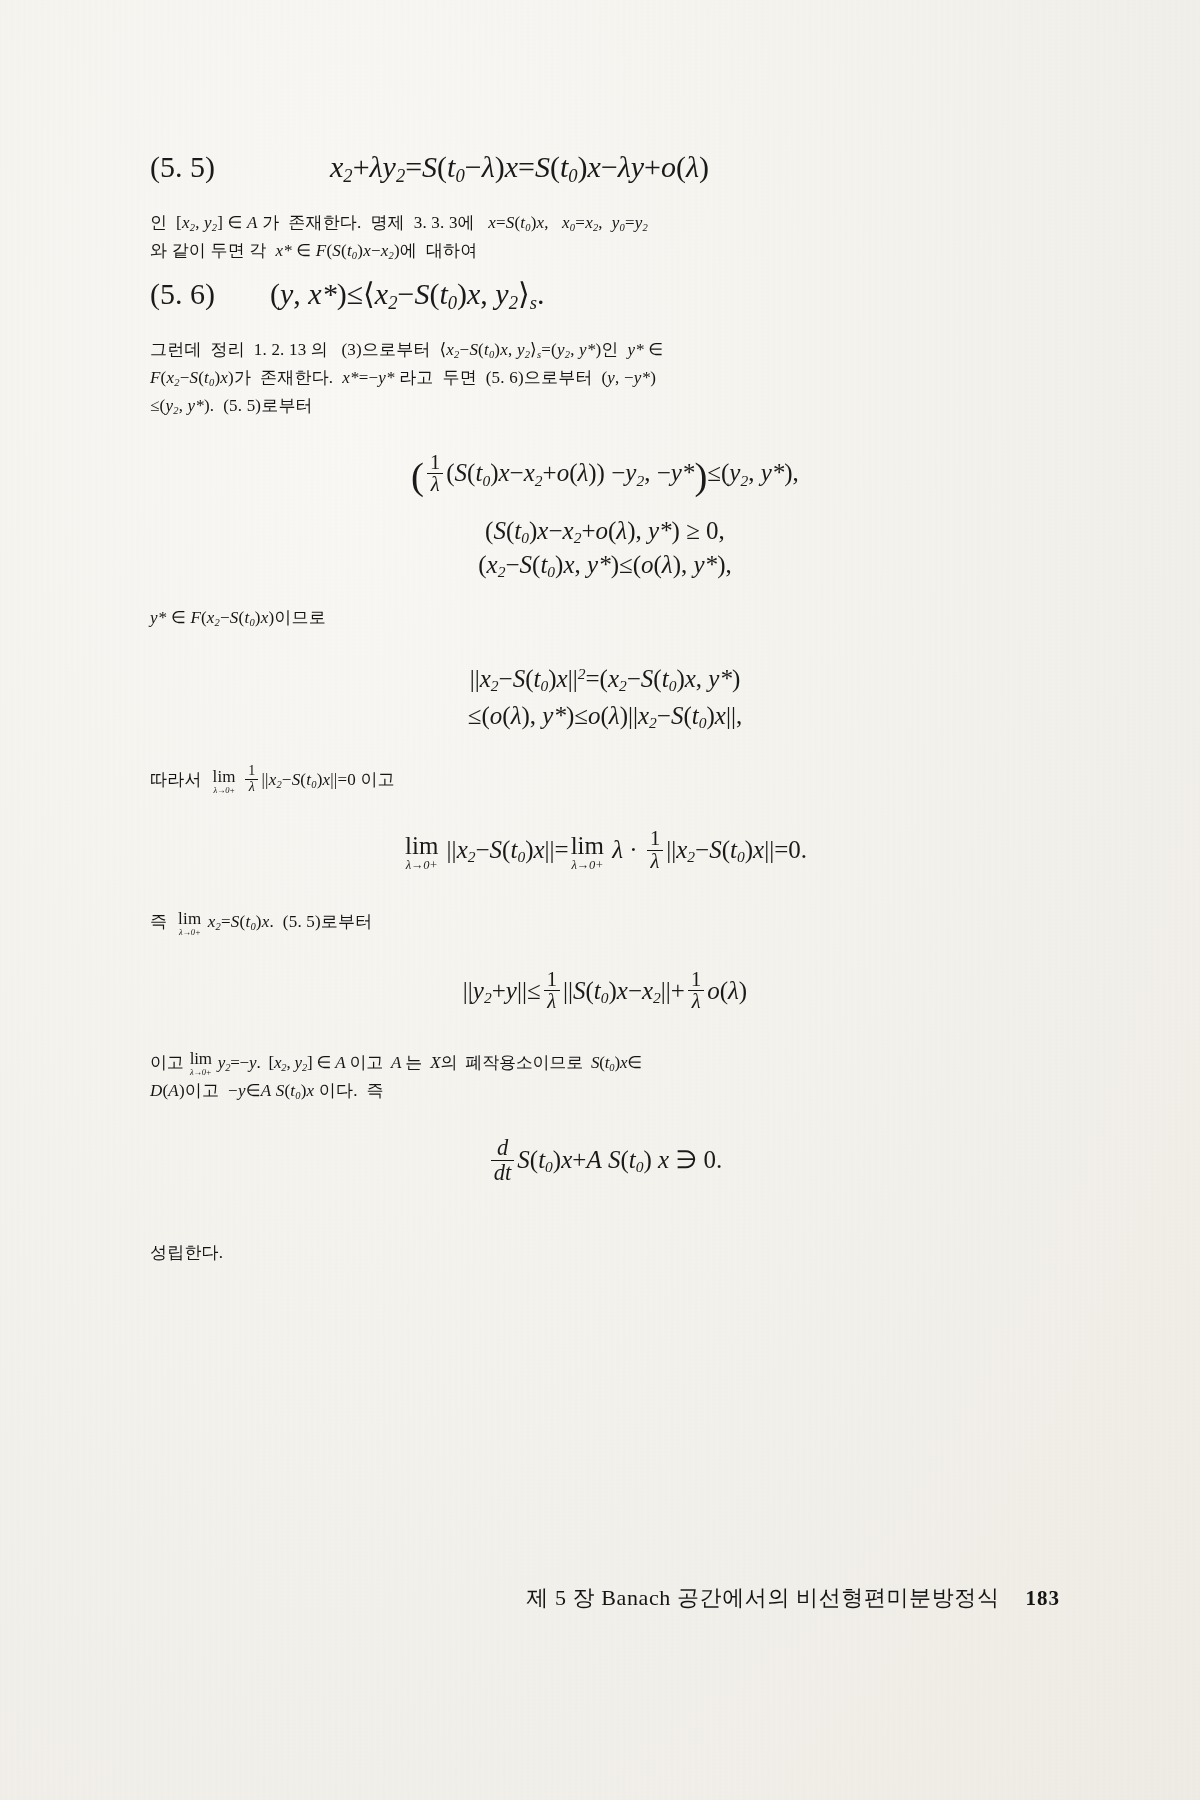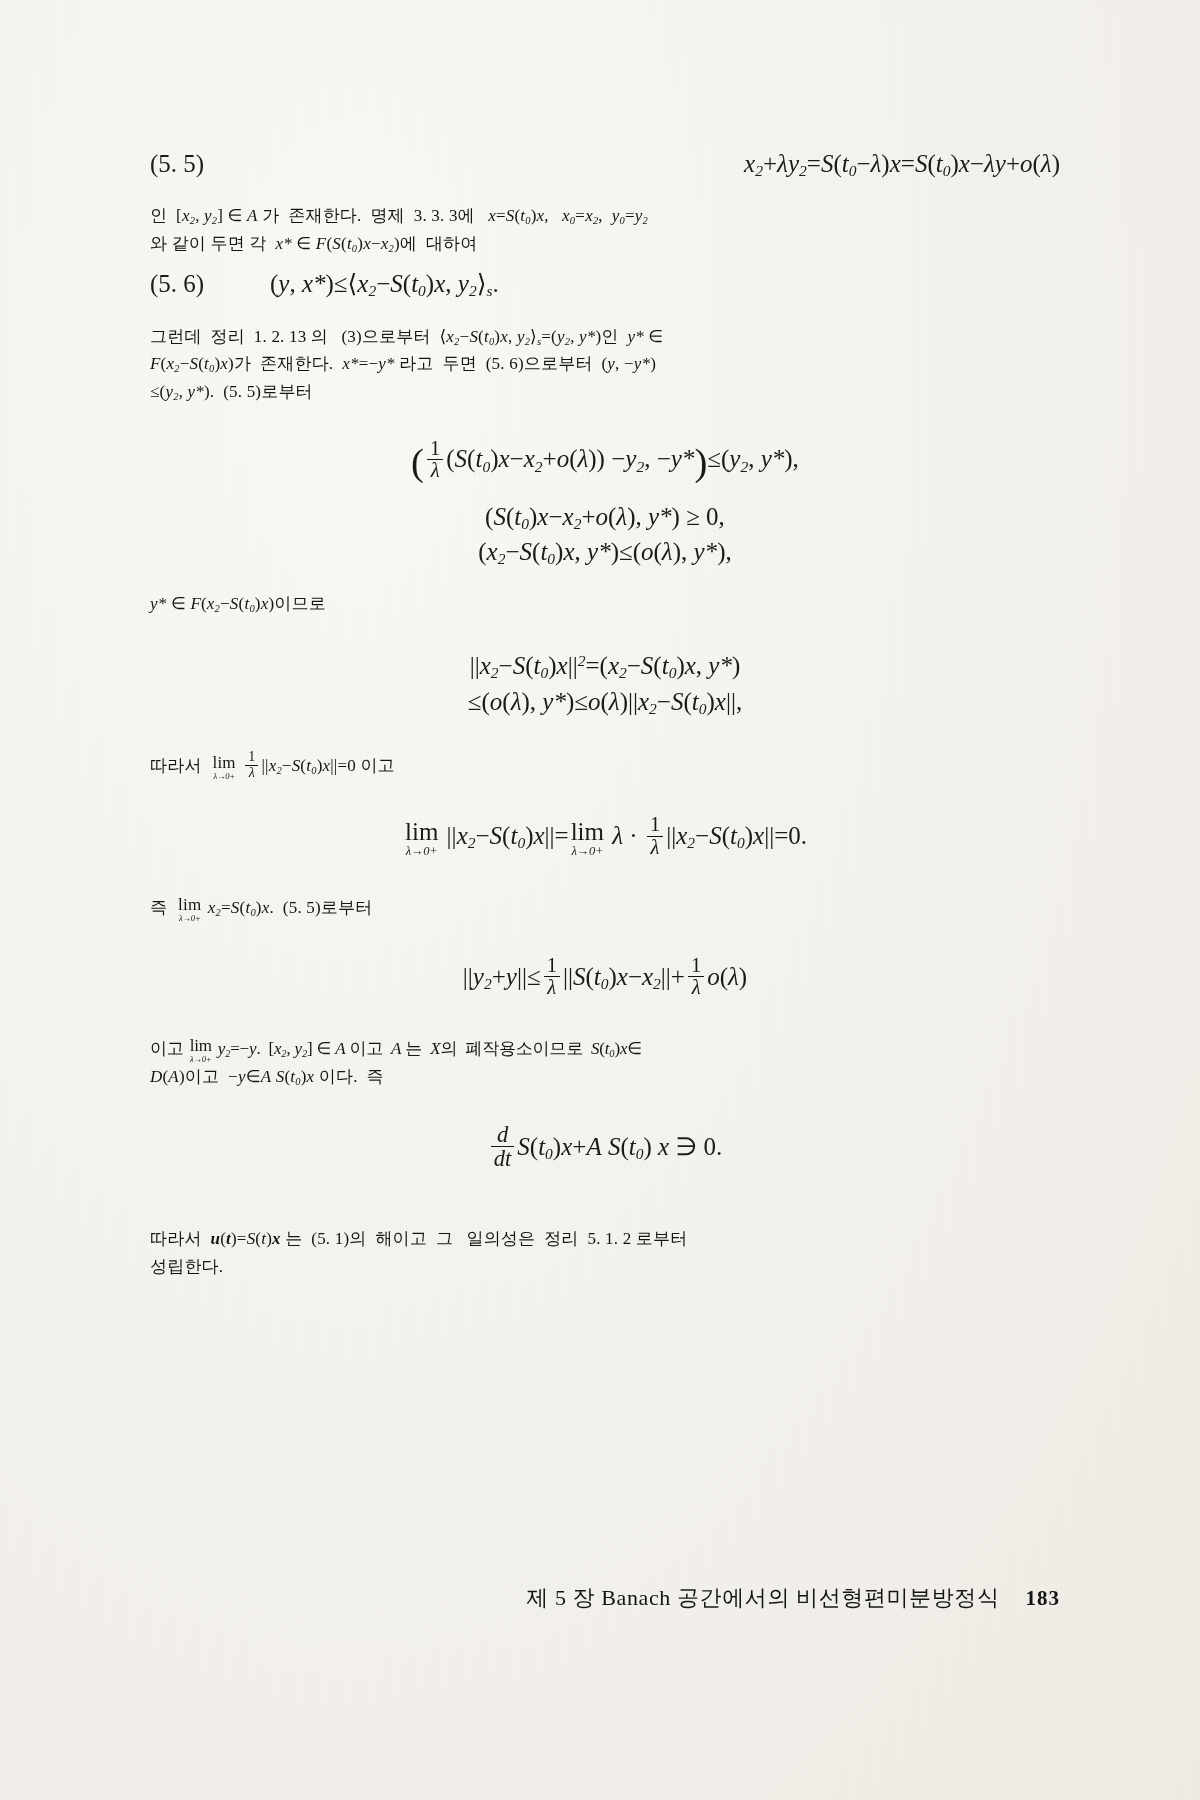--- a/index.html
+++ b/index.html
@@ -42,31 +42,31 @@
   .line {
     font-size: 17px;
     line-height: 1.62;
     letter-spacing: 0.2px;
     color: #141414;
     white-space: nowrap;
   }
   .eqline {
     display: flex;
     align-items: baseline;
-    font-size: 25px;
+    font-size: 30px;
     margin: 0;
   }
   .eqnum {
     width: 120px;
     flex: 0 0 120px;
     font-family: "Liberation Serif", serif;
   }
   .eqbody {
     flex: 1 1 auto;
-    text-align: right;
+    text-align: left;
   }
   .center {
     text-align: center;
     font-size: 25px;
     margin: 0;
   }
   .mi { font-style: italic; font-family: "Liberation Serif", serif; }
   .mo { font-style: normal; }
   sub, sup {
     font-size: 0.62em;
@@ -225,23 +225,20 @@
         <span class="mi">D</span>(<span class="mi">A</span>)이고&nbsp; −<span class="mi">y</span>∈<span class="mi">A</span> <span class="mi">S</span>(<span class="mi">t</span><sub>0</sub>)<span class="mi">x</span> 이다.&nbsp; 즉
       </div>
     </div>
 
     <div class="blk-lg center">
       <span class="frac" style="font-size:0.9em;"><span class="num"><span class="mi">d</span></span><span class="den"><span class="mi">dt</span></span></span><span class="mi">S</span>(<span class="mi">t</span><sub>0</sub>)<span class="mi">x</span>+<span class="mi">A</span> <span class="mi">S</span>(<span class="mi">t</span><sub>0</sub>) <span class="mi">x</span> ∋ 0.
     </div>
 
     <div class="blk-lg" style="margin-top:52px;">
       <div class="line ko">
-        따라서&nbsp; <span class="mi"><b>u</b></span>(<span class="mi"><b>t</b></span>)=<span class="mi">S</span>(<span class="mi">t</span>)<span class="mi"><b>x</b></span> 는&nbsp; (5. 1)의&nbsp; 해이고&nbsp; 그&nbsp;&nbsp; 일의성은&nbsp; 정리&nbsp; 5. 1. 2 로부터
-      </div>
-      <div class="line ko">
         성립한다.
       </div>
     </div>
 
   </div>
 
   <div class="footer">
     <span>제 5 장  Banach 공간에서의  비선형편미분방정식</span><span class="pno">183</span>
   </div>
 </div>

